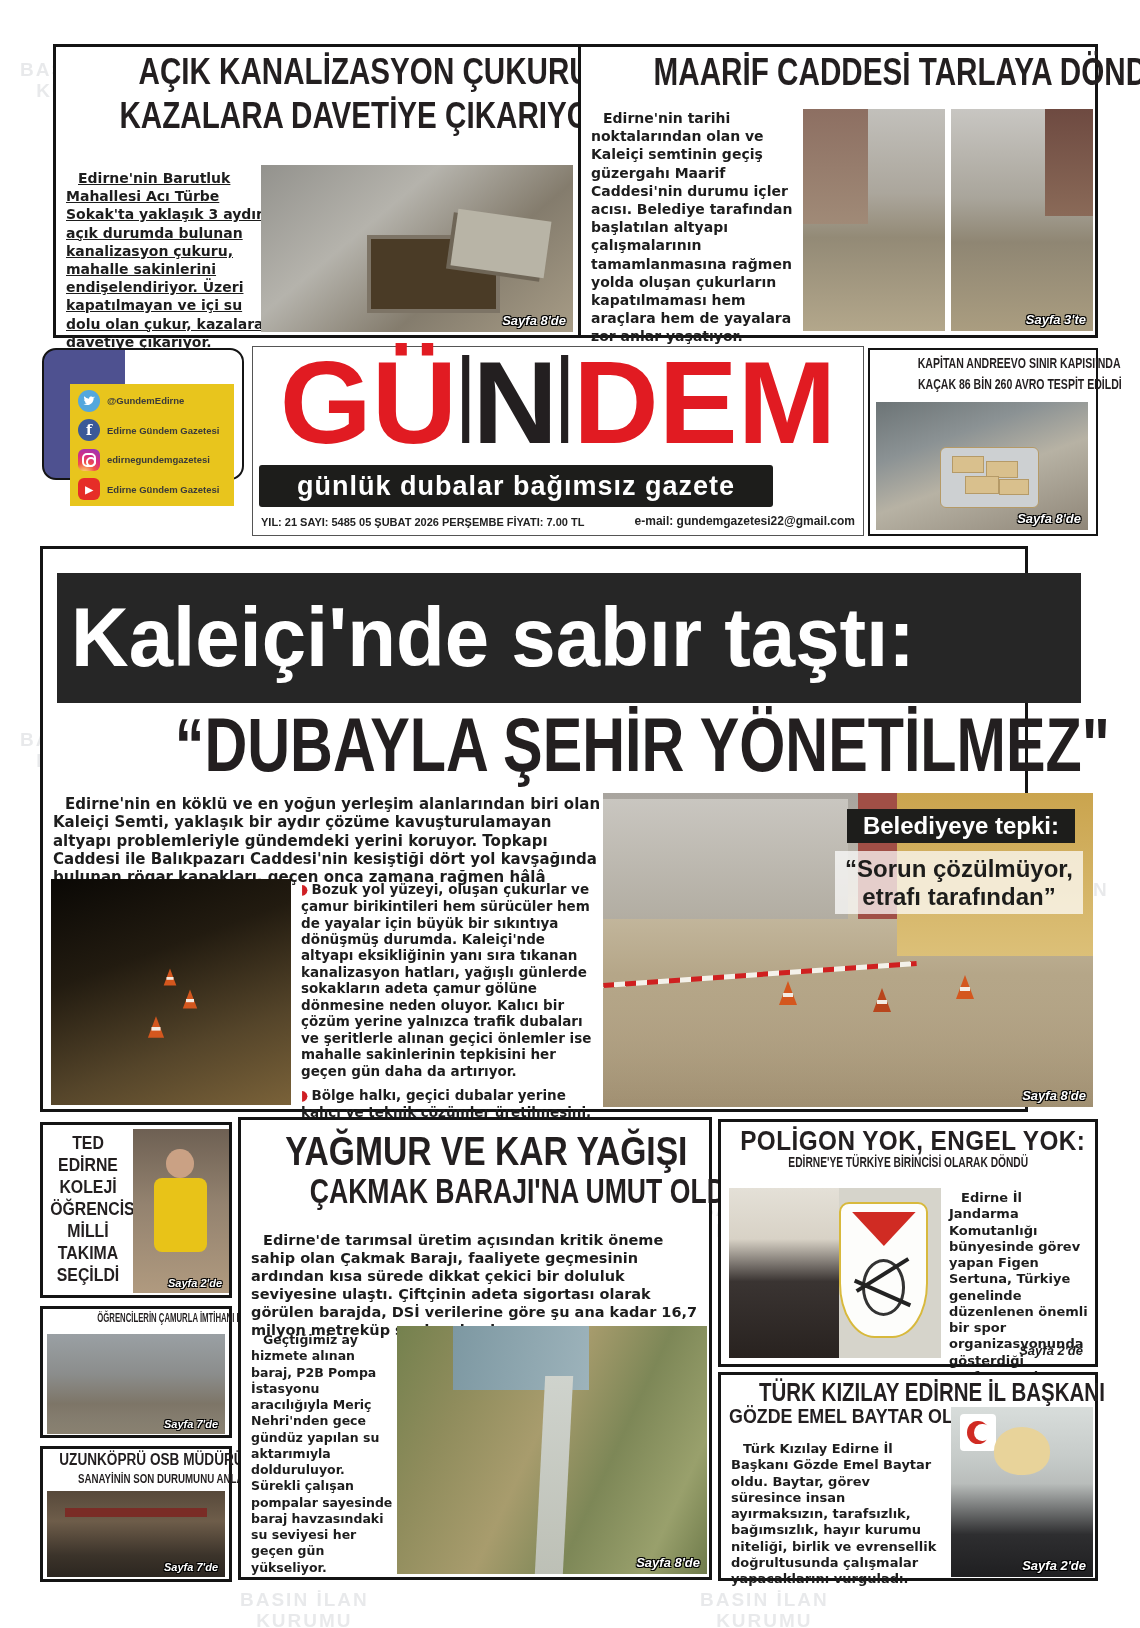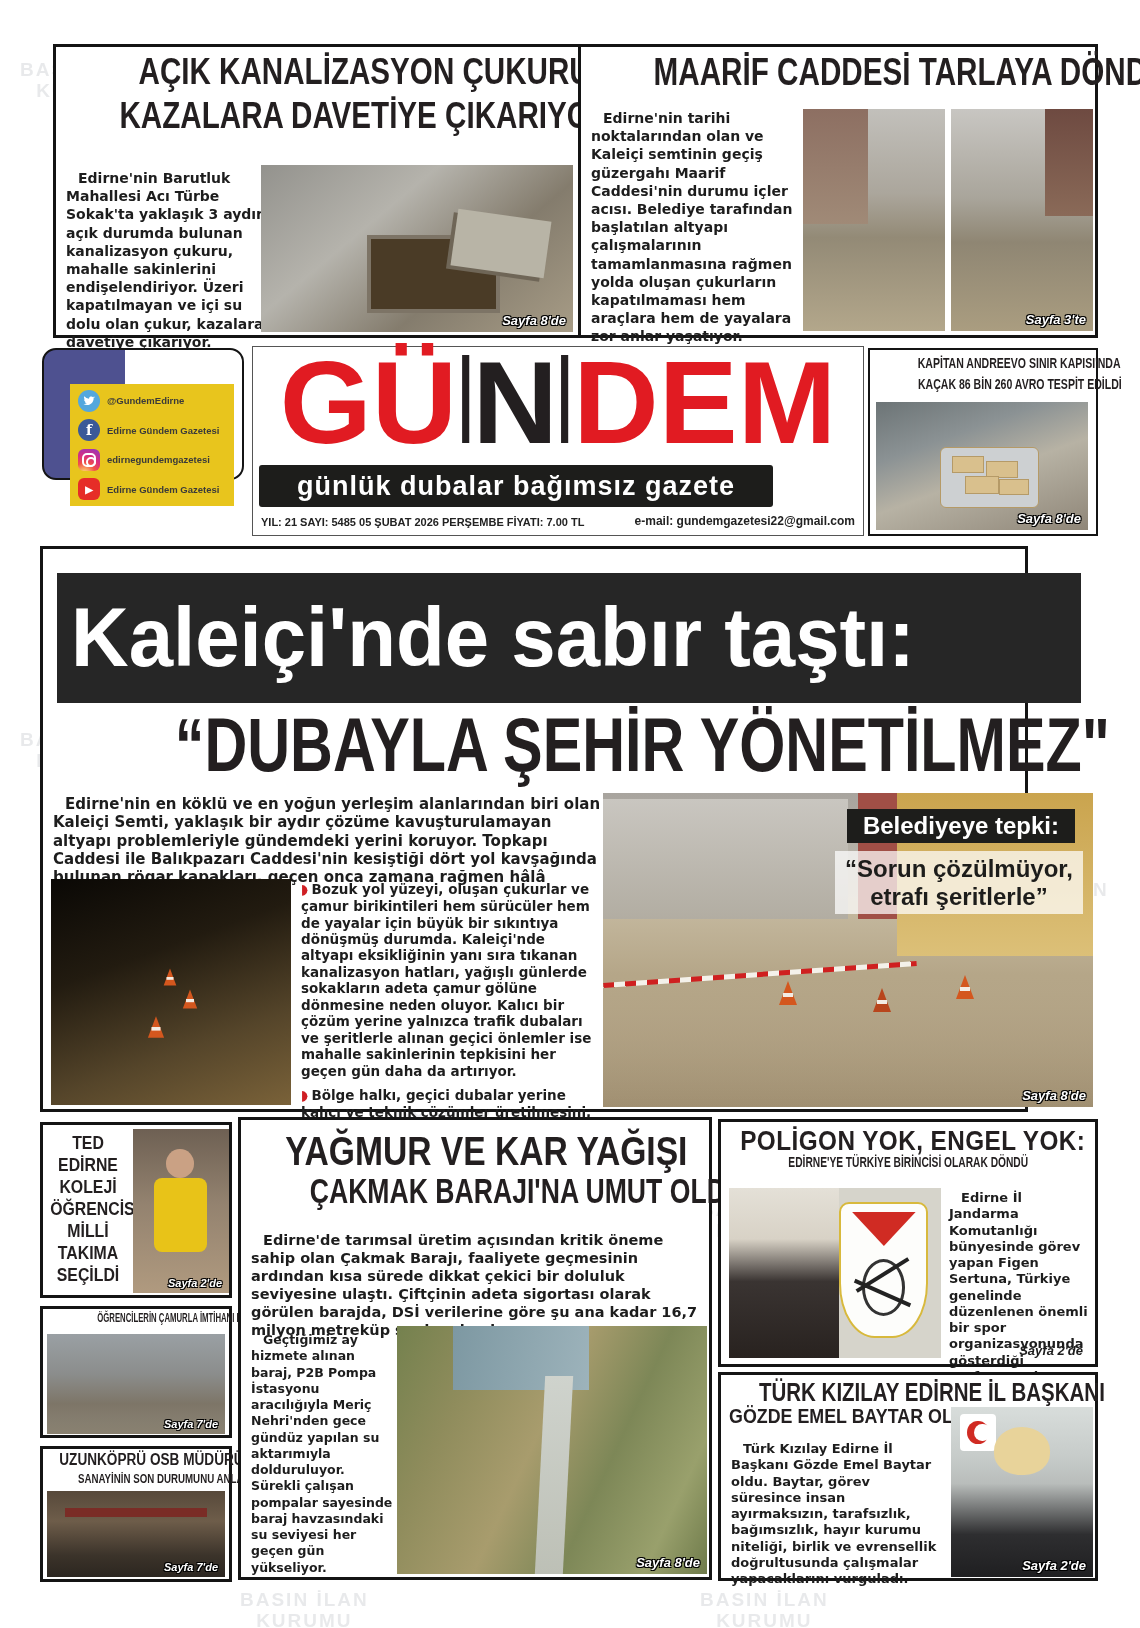--- a/index.html
+++ b/index.html
@@ -20,21 +20,21 @@
          text-shadow:-1px -1px 0 #000,1px -1px 0 #000,-1px 1px 0 #000,1px 1px 0 #000;}
   .sayfa-dark{position:absolute;color:#1d1d1d;font-style:italic;font-weight:bold;font-size:13px;}
   .cone{position:absolute;width:0;height:0;border-left:9px solid transparent;
         border-right:9px solid transparent;border-bottom:24px solid #d4571e;}
   .cone:after{content:"";position:absolute;left:-5px;top:12px;width:10px;height:4px;background:#f3ece4;}
   .tape{position:absolute;height:5px;background:repeating-linear-gradient(90deg,#cf2020 0 11px,#f4f1ea 11px 22px);}
 
   
   #a-topleft{left:53px;top:44px;width:624px;height:294px;}
   #a-topleft .h{font-size:37px;margin-top:6px;}
-  #a-topleft .body{left:10px;top:122px;width:198px;font-size:14px;line-height:1.3;}
+  #a-topleft .body{left:10px;top:122px;width:198px;font-size:14px;line-height:1.3;text-decoration:underline;}
   #a-topleft .photo{left:205px;top:118px;width:312px;height:167px;
      background:linear-gradient(140deg,#93928d 0%,#b5b3ac 35%,#847c6d 65%,#a79c86 100%);}
   #ph-hole{left:34%;top:42%;width:40%;height:42%;background:linear-gradient(180deg,#5a4c36,#403category 60%,#35200e);background:#4a3b26;border:4px solid #7d7466;}
   #ph-slab{left:62%;top:30%;width:30%;height:34%;background:#b8b4a6;transform:rotate(8deg);box-shadow:-4px 4px 0 #6f6657;}
 
   #a-topright{left:578px;top:44px;width:520px;height:294px;}
   #a-topright .h{font-size:38px;margin-top:6px;}
   #a-topright .body{left:10px;top:62px;width:202px;font-size:14px;line-height:1.3;}
   .ph-street1{left:222px;top:62px;width:142px;height:222px;
      background:linear-gradient(180deg,#c2c0bb 0%,#aba69c 38%,#938a76 58%,#b3a78b 100%);}
@@ -271,21 +271,21 @@
       <div class="pel bldw"></div>
       <div class="pel bldr"></div>
       <div class="pel bldy"></div>
       <div class="tape" style="left:0;top:57%;width:64%;transform:rotate(-4deg)"></div>
       <div class="cone" style="left:36%;top:60%"></div>
       <div class="cone" style="left:55%;top:62%;border-bottom-color:#b8451c"></div>
       <div class="cone" style="left:72%;top:58%"></div>
       <div class="ovl-kicker">Belediyeye tepki:</div>
       <div class="ovl-quote">
         <div>“Sorun çözülmüyor,</div>
-        <div>etrafı şeritlerle”</div>
+        <div>etrafı tarafından”</div>
       </div>
       <span class="sayfa">Sayfa  8'de</span>
     </div>
   </section>
 
   <section class="box" id="a-ted">
     <div id="tedwords">
       <div>TED</div>
       <div>EDİRNE</div>
       <div>KOLEJİ</div>

